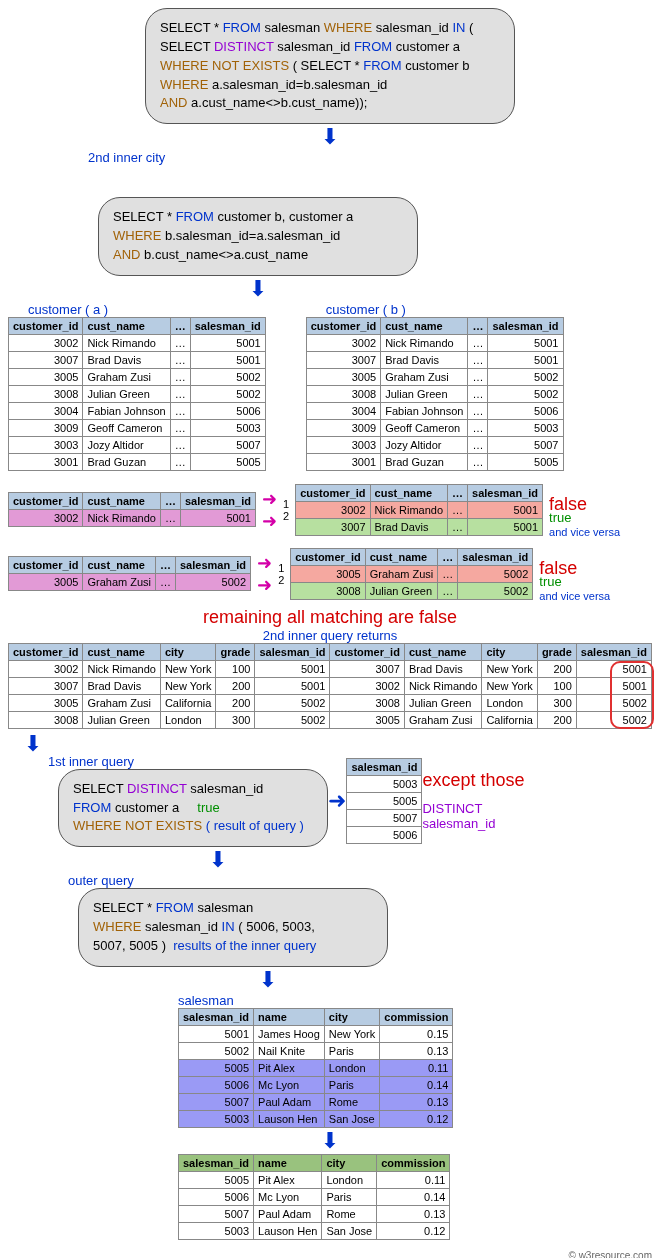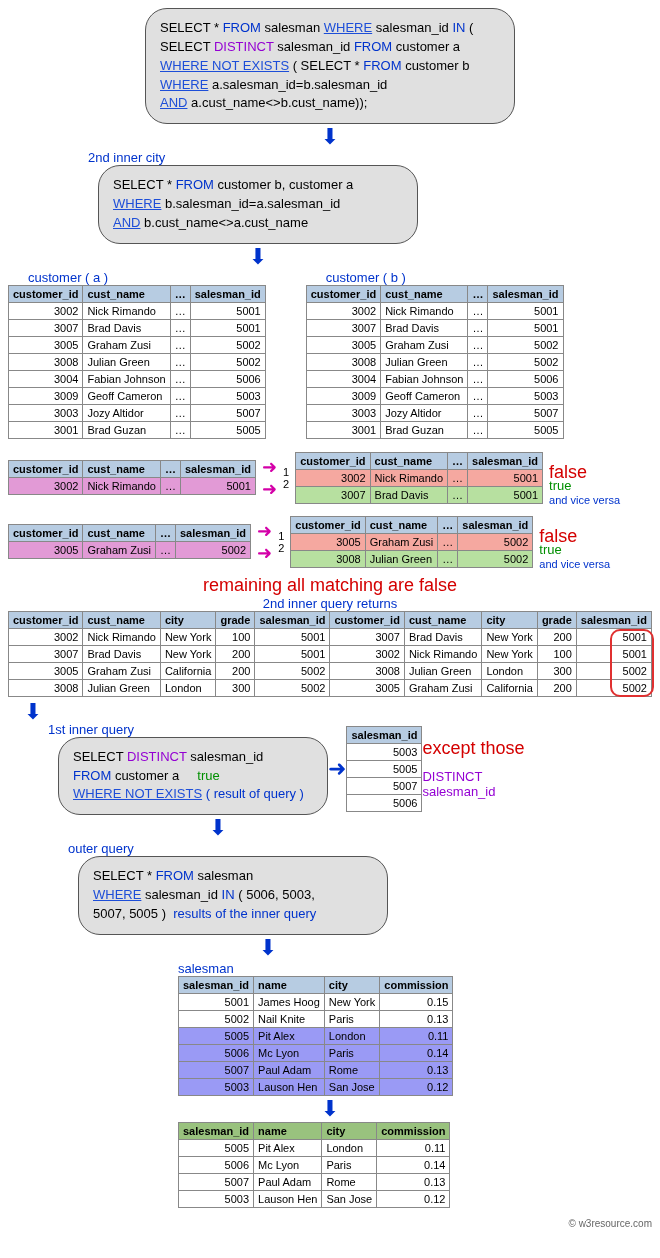--- a/index.html
+++ b/index.html
@@ -15,21 +15,21 @@
   .bubble {
     background: #e0e0e0;
     border: 1px solid #555;
     border-radius: 22px;
     padding: 10px 14px;
     font-size: 13px;
     line-height: 1.45;
     display: inline-block;
   }
   .bubble .kw-blue { color: #0033cc; }
-  .bubble .kw-red { color: #1d4ed8; text-decoration: underline; }
+  .bubble .kw-red { color: #a16207; }
   .bubble .kw-purple { color: #9400d3; }
   .bubble .kw-green { color: #008f00; }
   .label-blue { color: #0033cc; font-size: 13px; }
   .label-purple { color: #9400d3; font-size: 13px; }
   .label-red { color: #d40000; font-size: 18px; }
   .label-green { color: #008f00; font-size: 13px; }
 
   table.data {
     border-collapse: collapse;
     font-size: 11px;
@@ -98,21 +98,21 @@
     <span class="kw-red">WHERE</span><span> a.salesman_id=b.salesman_id</span><br>
     <span class="kw-red">AND</span><span> a.cust_name&lt;&gt;b.cust_name));</span>
   </div>
 </div>
 
 <div class="arrow-down">⬇</div>
 
 <div style="margin-left:80px;" class="label-blue">2nd inner city</div>
 
 <div style="margin-left:90px;">
-  <div class="bubble" style="min-width:290px;">
+  <div class="bubble" style="min-width:290px;margin-top:32px;">
     <span>SELECT * </span><span class="kw-blue">FROM</span><span> customer b, customer a</span><br>
     <span class="kw-red">WHERE</span><span> b.salesman_id=a.salesman_id</span><br>
     <span class="kw-red">AND</span><span> b.cust_name&lt;&gt;a.cust_name</span>
   </div>
 </div>
 
 <div class="arrow-down" style="width:320px;margin-left:90px;">⬇</div>
 
 
 <div style="display:flex;gap:40px;">

